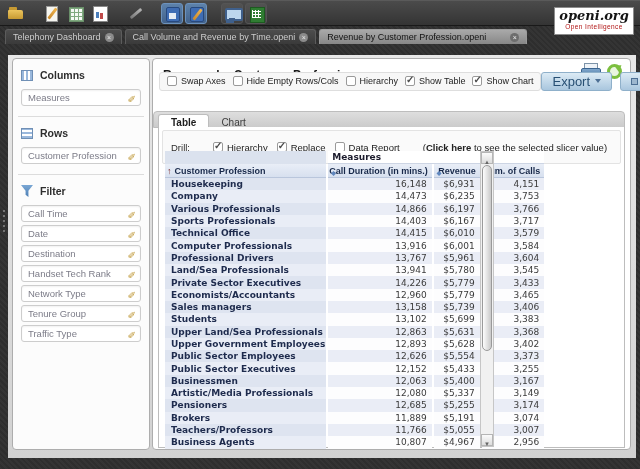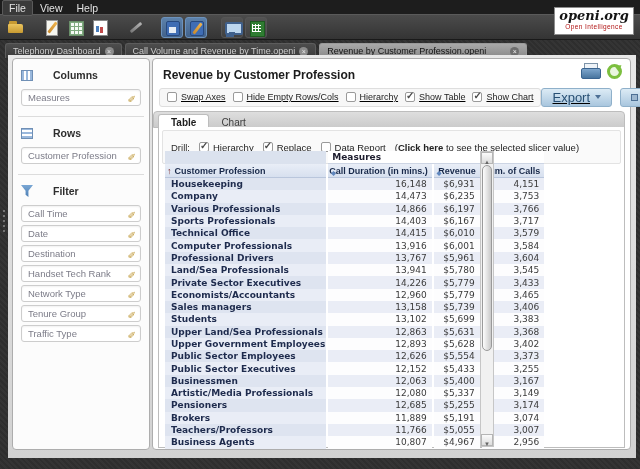--- a/index.html
+++ b/index.html
@@ -50,21 +50,21 @@
   .doc-tab.active .dt-close{background:#6d6d6d;color:#f0f0f0;}
 
   
   .content{position:absolute;top:55px;left:8px;right:4px;bottom:11px;background:linear-gradient(#e8e8e8,#d2d2d2);}
   .splitter{position:absolute;top:55px;left:0;bottom:11px;width:8px;}
   .grip{position:absolute;left:3px;top:155px;width:2px;height:2px;background:#8a8a8a;border-radius:50%;
     box-shadow:0 5px 0 #8a8a8a,0 10px 0 #8a8a8a,0 15px 0 #8a8a8a,0 20px 0 #8a8a8a;}
 
   .sidebar{position:absolute;left:4px;top:3px;bottom:8px;width:138px;background:#fcfcfc;
     border:1px solid #adadad;border-radius:4px;overflow:hidden;}
-  .side-header{display:flex;align-items:center;gap:20px;margin:10px 8px 0;font-size:10.5px;font-weight:bold;color:#2e2e2e;}
+  .side-header{display:flex;align-items:center;gap:7px;margin:10px 8px 0;font-size:10.5px;font-weight:bold;color:#2e2e2e;}
   .side-icon{display:inline-block;width:12px;height:11px;border:1px solid #6f8fb5;background:#fff;}
   .icon-cols{background-image:repeating-linear-gradient(90deg,#9ab8dc 0 2px,#fff 2px 4px);}
   .icon-rows{background-image:repeating-linear-gradient(0deg,#9ab8dc 0 2px,#fff 2px 4px);}
   .icon-filter{border:none;width:12px;height:12px;background:linear-gradient(#7aa7d4,#4d7fb5);
     clip-path:polygon(0 0,100% 0,62% 48%,62% 100%,38% 82%,38% 48%);}
   .field-list{margin:8px 8px 0;}
   .field-box{height:17px;display:flex;align-items:center;border:1px solid #cdcdcd;border-radius:3px;background:#fff;
     padding:0 4px 0 6px;margin-bottom:3px;box-shadow:inset 0 1px 2px rgba(0,0,0,0.06);}
   .fb-label{flex:1;font-size:9.5px;color:#7c7c88;white-space:nowrap;overflow:hidden;}
   .pencil-icon{font-size:10px;color:#c09a3c;display:inline-block;transform:scaleY(-1);line-height:10px;}
@@ -74,21 +74,21 @@
     border:1px solid #adadad;border-radius:4px;}
   .page-title{position:absolute;top:9px;left:10px;font-size:12px;font-weight:bold;color:#1c1c1c;}
   .corner-icons{position:absolute;top:4px;right:8px;display:flex;gap:7px;align-items:center;}
   .printer-icon{position:relative;width:19px;height:16px;display:inline-block;}
   .printer-icon::before{content:'';position:absolute;left:3px;top:0;width:12px;height:6px;background:#eef3f8;border:1px solid #7d93a8;}
   .printer-icon::after{content:'';position:absolute;left:0;top:5px;width:18px;height:9px;background:linear-gradient(#7ea6cc,#49759f);border:1px solid #3a6490;border-radius:2px;}
   .refresh-icon{position:relative;width:15px;height:15px;display:inline-block;border:3px solid #7cbf3f;border-radius:50%;background:#eaf6e0;}
   .refresh-icon::after{content:'';position:absolute;right:-4px;top:-3px;width:0;height:0;
     border-left:4px solid transparent;border-right:4px solid transparent;border-bottom:6px solid #7cbf3f;transform:rotate(55deg);}
 
-  .opts-row{position:absolute;top:28px;left:6px;right:6px;height:20px;display:flex;align-items:center;text-decoration:underline;}
+  .opts-row{position:absolute;top:12px;left:6px;right:6px;height:20px;display:flex;align-items:center;}
   .opts-box{display:inline-flex;align-items:center;gap:7px;height:19px;padding:0 7px;
     background:#f7f7f7;border:1px solid #dedede;border-radius:3px;white-space:nowrap;}
   .opt{display:inline-flex;align-items:center;}
   .cb{width:10px;height:10px;background:#fff;border:1px solid #9a9a9a;border-radius:2px;display:inline-block;
     position:relative;margin-right:4px;flex:none;}
   .cb.checked::after{content:'\2713';position:absolute;left:0px;top:-3px;font-size:10px;color:#4a4a4a;font-weight:bold;}
   .opt-label{font-size:9px;color:#232323;}
   .btn{display:inline-flex;align-items:center;gap:5px;height:19px;padding:0 10px;margin-left:8px;
     background:linear-gradient(#dcebf5,#a9c6de);border:1px solid #8fb0ca;border-radius:3px;
     font-size:13px;color:#274f73;cursor:default;}
@@ -96,21 +96,21 @@
   .caret{width:0;height:0;border-left:3px solid transparent;border-right:3px solid transparent;border-top:4px solid #4d6f94;}
   .cfg-ic{width:7px;height:7px;border:1px solid #4d6f94;background:#9db7cf;display:inline-block;}
 
   .view-tabs{position:absolute;top:52px;left:0;right:5px;height:17px;background:linear-gradient(#dedede,#cbcbcb);
     border:1px solid #bdbdbd;border-radius:4px 4px 0 0;padding-left:4px;}
   .vtab{display:inline-block;height:16px;line-height:16px;padding:0 12px;font-size:10px;color:#3d3d3d;cursor:default;}
   .vtab.active{background:#fff;font-weight:bold;color:#1d1d1d;border:1px solid #bdbdbd;border-bottom:none;border-radius:3px 3px 0 0;}
 
   .view-body{position:absolute;top:68px;left:5px;right:5px;bottom:1px;background:#fff;
     border:1px solid #bdbdbd;border-top:none;}
-  .drill-bar{position:absolute;top:3px;left:3px;right:3px;height:34px;display:flex;align-items:center;gap:9px;
+  .drill-bar{position:absolute;top:3px;left:3px;right:3px;height:34px;display:flex;align-items:center;gap:23px;
     padding:0 8px;background:#fafafa;border:1px solid #e3e3e3;border-radius:2px;font-size:9.5px;color:#2c2c2c;white-space:nowrap;}
   .drill-bar .opt-label{font-size:9.5px;}
   .drill-link-wrap{color:#222;}
   .drill-link{font-weight:bold;text-decoration:underline;cursor:pointer;}
 
   .pivot-wrap{position:absolute;left:4px;top:24px;}
   table.pivot{border-collapse:separate;border-spacing:2px 0;table-layout:fixed;}
   .pivot td,.pivot th{overflow:hidden;white-space:nowrap;font-family:"DejaVu Sans",sans-serif;}
   .m-empty{background:#dbe2ee;height:13px;}
   .m-label{background:#fff;font-weight:bold;font-size:9px;color:#1d1d2e;padding-left:4px;height:13px;text-align:left;border-bottom:1px solid #cdd5e4;}
@@ -136,21 +136,20 @@
   .vs-btn.up::before{content:'\25B2';font-size:6px;color:#666;position:relative;top:-3px;}
   .vs-btn.down::before{content:'\25BC';font-size:6px;color:#666;position:relative;top:-3px;}
   .vs-thumb{position:absolute;left:1px;top:13px;width:10px;height:186px;border:1px solid #9a9a9a;border-radius:5px;
     background:linear-gradient(90deg,#fdfdfd,#c9c9c9);}
 </style>
 </head>
 <body>
 
 <div class="window">
 
-  <div class="menubar"><span class="menu-item boxed">File</span><span class="menu-item">View</span><span class="menu-item">Help</span></div>
 
   <div class="toolbar">
     <span><span class="tb-group"><span class="tbicon ic-open-folder"></span></span><span class="tb-group"><span class="tbicon ic-edit-document"></span><span class="tbicon ic-spreadsheet"></span><span class="tbicon ic-new-chart"></span></span><span class="tb-group"><span class="tbicon ic-pencil"></span></span><span class="tb-group"><span class="tbicon ic-save"></span><span class="tbicon ic-save-as"></span></span><span class="tb-group"><span class="tbicon ic-publish-monitor"></span><span class="tbicon ic-export-excel"></span></span></span>
   </div>
 
   <div class="logo">
     <span class="logo-title">openi.org</span>
     <span class="logo-sub">Open Intelligence</span>
   </div>
 

